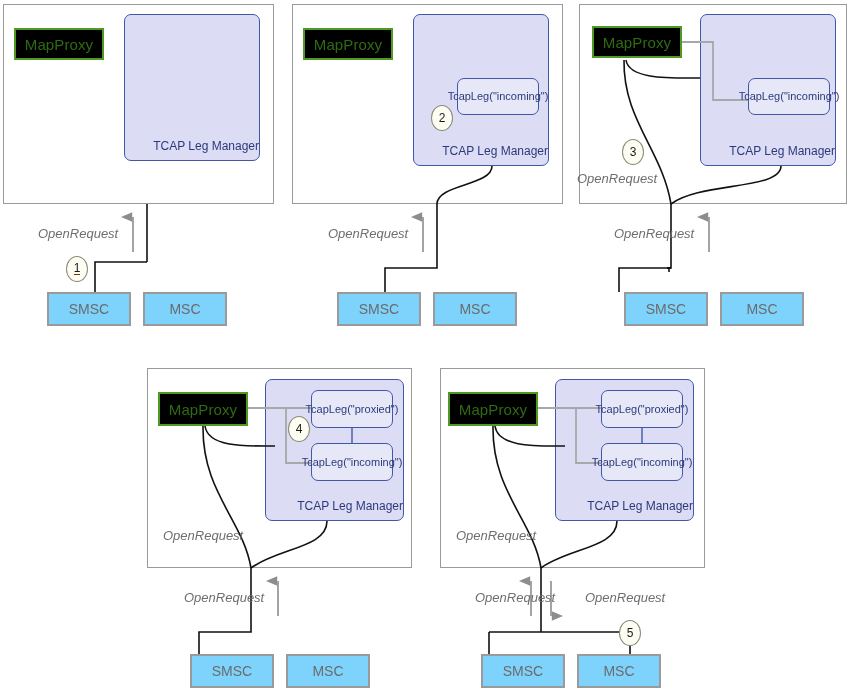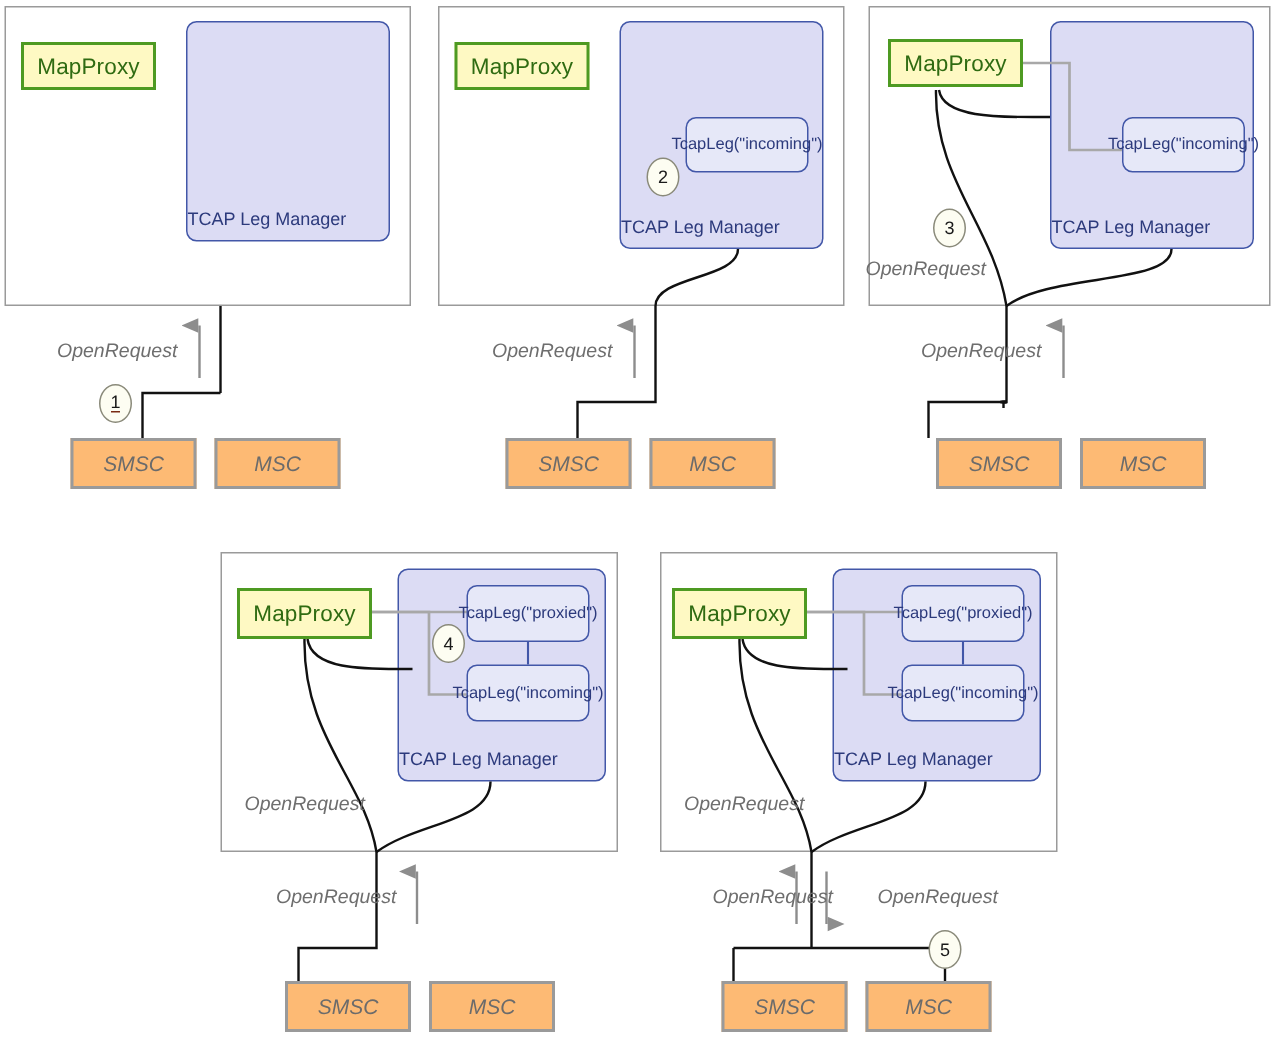--- a/index.html
+++ b/index.html
@@ -22,21 +22,21 @@
   }
   .panel {
     position: absolute;
     border: 1px solid #9a9a9a;
     background: #ffffff;
     box-sizing: border-box;
   }
   .mapproxy {
     position: absolute;
     box-sizing: border-box;
-    background: #fef9c3;
+    background: #000000;
     border: 2px solid #4e9a22;
     color: #2f6b12;
     font-size: 15px;
     display: flex;
     align-items: center;
     justify-content: center;
     letter-spacing: 0.1px;
     z-index: 6;
   }
   .tlm {
@@ -47,21 +47,21 @@
     border-radius: 7px;
     color: #2c3a7c;
     font-size: 12px;
     z-index: 2;
   }
   .tlm-label {
     position: absolute;
     left: 0;
     right: 0;
     bottom: 7px;
-    text-align: left;
+    text-align: right;
     font-size: 12px;
     color: #2c3a7c;
   }
   .tcapleg {
     position: absolute;
     box-sizing: border-box;
     background: #e6e8f8;
     border: 1px solid #4257a8;
     border-radius: 7px;
     color: #2c3a7c;
@@ -70,29 +70,28 @@
     display: flex;
     flex-direction: row;
     align-items: center;
     justify-content: center;
     text-align: center;
     z-index: 4;
   }
   .node {
     position: absolute;
     box-sizing: border-box;
-    background: #fdba74;
+    background: #7dd3fc;
     border: 2px solid #9a9a9a;
     color: #6b6b6b;
     font-size: 14px;
     display: flex;
     align-items: center;
     justify-content: center;
     z-index: 6;
-    font-style: italic;
   }
   .oplabel {
     position: absolute;
     font-style: italic;
     font-size: 13px;
     color: #6e6e6e;
     white-space: nowrap;
     z-index: 5;
   }
   .callout {

